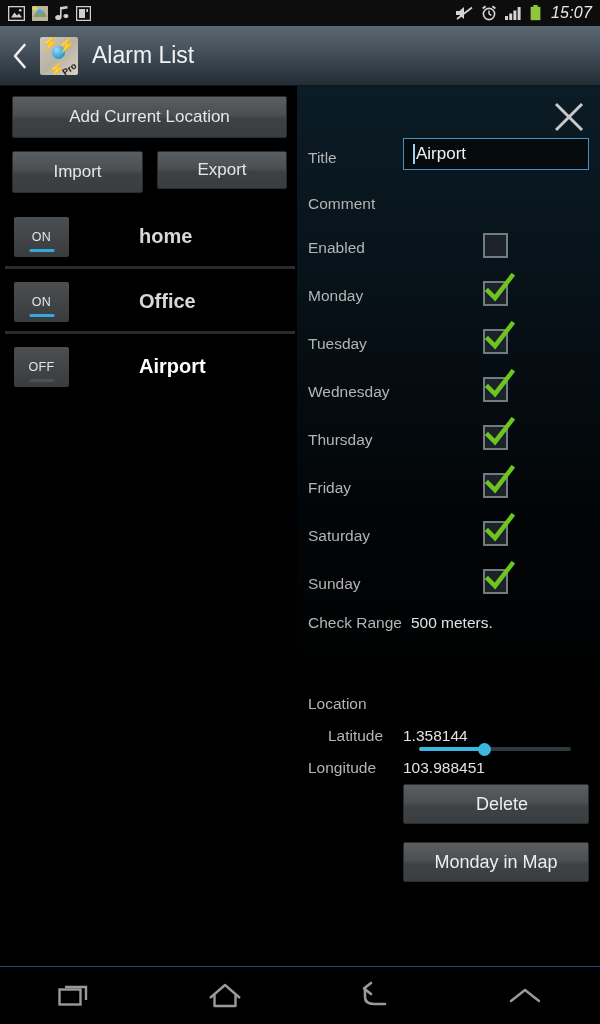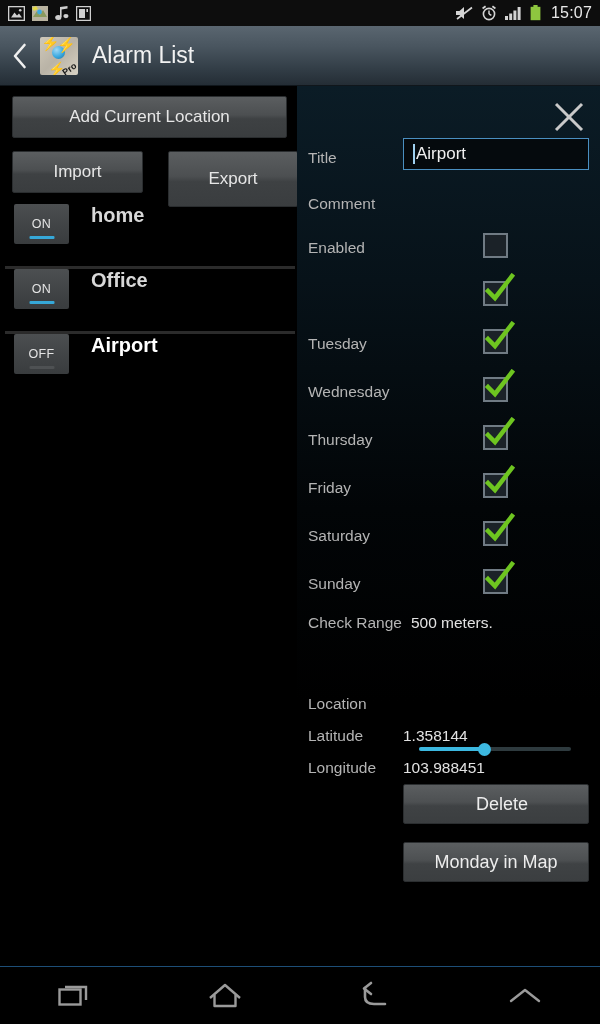--- a/index.html
+++ b/index.html
@@ -11,21 +11,21 @@
   }
   #screen { position:relative; width:600px; height:1024px; background:#000; }
 
   
   .statusbar {
     position:absolute; top:0; left:0; width:600px; height:26px;
     background:#0d0d0d;
     display:flex; align-items:center; padding:0 8px;
   }
   .sb-left { display:flex; align-items:center; gap:7px; }
-  .sb-right { margin-left:auto; display:flex; align-items:center; gap:8px; }
+  .sb-right { margin-left:auto; display:flex; align-items:center; gap:8px;font-style:italic; }
   .sb-time { color:#e8e8e8; font-size:16px; letter-spacing:0.2px; margin-left:2px; }
   .sb-ico { display:block; }
 
   
   .actionbar {
     position:absolute; top:26px; left:0; width:600px; height:60px;
     background:linear-gradient(180deg,#5a6670 0%,#49555f 35%,#313c45 75%,#242d35 100%);
     border-bottom:1px solid #10161b;
     display:flex; align-items:center;
   }
@@ -60,24 +60,24 @@
   
   .btn {
     background:linear-gradient(180deg,#5b5e60 0%,#4c4f51 45%,#3e4143 55%,#3a3d3f 100%);
     border:1px solid #2a2d2f; border-radius:2px;
     color:#e6e6e6; font-size:17px;
     display:flex; align-items:center; justify-content:center;
     cursor:pointer; user-select:none;
   }
   .btn-add { position:absolute; left:12px; top:10px; width:275px; height:42px; }
   .btn-import { position:absolute; left:12px; top:65px; width:131px; height:42px; }
-  .btn-export { position:absolute; left:168px; top:65px; width:130px; height:56px; }
+  .btn-export { position:absolute; left:157px; top:65px; width:130px; height:38px; }
 
   .alarm-list { position:absolute; left:0; top:118px; width:297px; }
-  .alarm-row { position:relative; height:65px; display:flex; cursor:pointer; }
+  .alarm-row { position:relative; height:65px; display:flex; align-items:center; cursor:pointer;gap:48px; }
   .toggle {
     position:relative; margin-left:14px; width:55px; height:40px;
     background:linear-gradient(180deg,#4c4f51 0%,#414446 55%,#393c3e 100%);
     border-radius:2px; display:flex; align-items:center; justify-content:center; flex:none;
   }
   .toggle .tlabel { color:#e4e4e4; font-size:12.5px; letter-spacing:0.4px; }
   .toggle .tbar { position:absolute; bottom:5px; left:50%; transform:translateX(-50%); width:25px; height:3px; border-radius:1px; }
   .toggle.on .tbar { background:#36a8d8; }
   .toggle.off .tbar { background:#4e5153; }
   .alarm-name { margin-left:22px; font-size:20px; font-weight:bold; }
@@ -263,20 +263,23 @@
 
         <div class="frow" style="top:108px; height:20px;">
           <span class="flabel">Comment</span>
         </div>
 
         <div class="frow" style="top:152px; height:20px;">
           <span class="flabel">Enabled</span>
         </div>
         <div class="cbox" style="top:147px;"></div>
 
+        <div class="frow" style="top:200px; height:20px;">
+          <span class="flabel">Monday</span>
+        </div>
         <div class="cbox" style="top:195px;">
           <svg class="tick" viewBox="0 0 31 31">
               <path d="M4 18 L11 25 L28 3" fill="none" stroke="#6ec520" stroke-width="4.5" stroke-linecap="square"></path>
             </svg>
         </div>
 
         <div class="frow" style="top:248px; height:20px;">
           <span class="flabel">Tuesday</span>
         </div>
         <div class="cbox" style="top:243px;">
@@ -337,21 +340,21 @@
 
         <div class="slider">
           <div class="strack"></div>
           <div class="sfill" style="width: 65.36px;"></div>
           <div class="sthumb" style="left: 58.86px;"></div>
         </div>
 
         <div class="frow" style="top:608px; height:20px;">
           <span class="flabel">Location</span>
         </div>
-        <div class="frow" style="top:640px; height:20px;">
+        <div class="frow" style="top:640px; height:20px;text-align:center;">
           <span class="flabel" style="width:95px;">Latitude</span>
           <span class="fvalue">1.358144</span>
         </div>
         <div class="frow" style="top:672px; height:20px;">
           <span class="flabel" style="width:95px;">Longitude</span>
           <span class="fvalue">103.988451</span>
         </div>
 
         <div class="abtn" style="top:698px;padding-left:12px;">Delete</div>
         <div class="abtn" style="top:756px;">Monday in Map</div>

